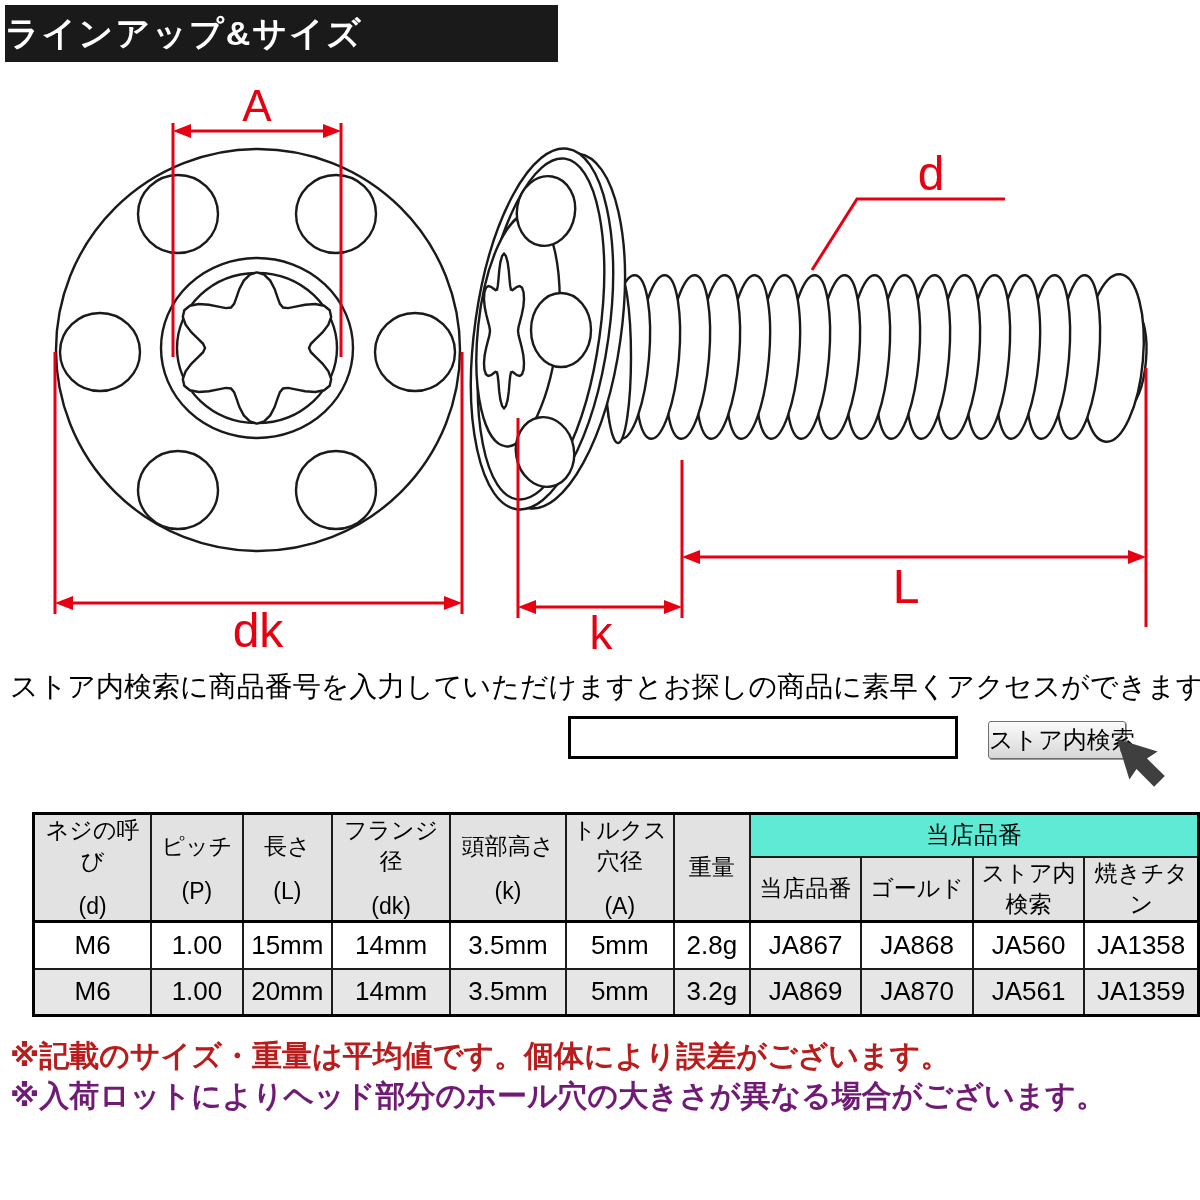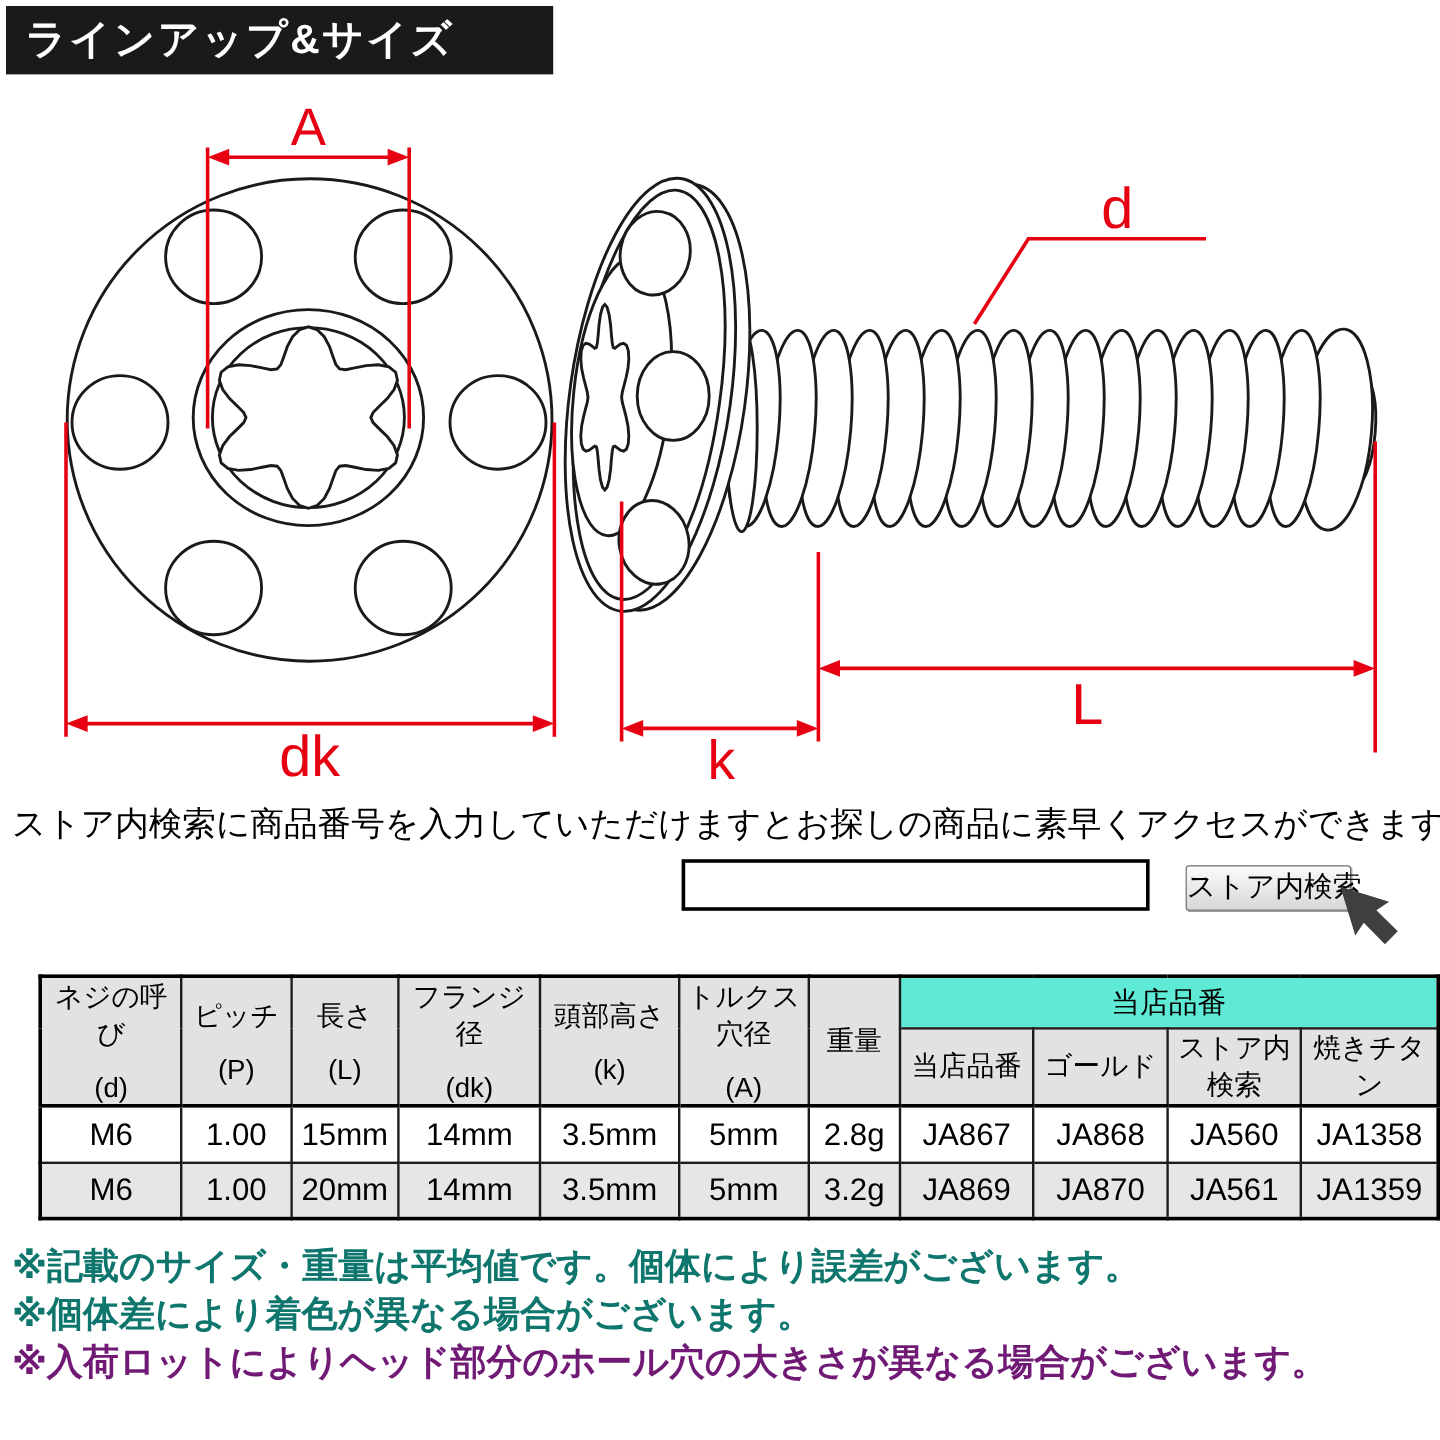--- a/index.html
+++ b/index.html
@@ -1,22 +1,22 @@
 <!DOCTYPE html>
 <html><head>
 <meta charset="utf-8">
 <style>
   html,body{margin:0;padding:0}
   body{
     width:1200px;height:1200px;position:relative;background:#fff;color:#000;
     font-family:"Liberation Sans","DejaVu Sans",sans-serif;overflow:hidden;
   }
   .banner{
-    position:absolute;left:5px;top:5px;width:456px;height:57px;background:#1a1a1a;
-    color:#fff;font-size:34px;font-weight:bold;line-height:57px;padding-left:16px;
+    position:absolute;left:5px;top:5px;width:553px;height:57px;background:#1a1a1a;
+    color:#fff;font-size:34px;font-weight:bold;line-height:57px;
     box-sizing:border-box;letter-spacing:2px;
   }
   #diagram{position:absolute;left:0;top:62px;width:1200px;height:600px}
   #diagram text{font-family:"Liberation Sans","DejaVu Sans",sans-serif}
   .intro{position:absolute;left:10px;top:668px;font-size:28px;white-space:nowrap;color:#000}
   .search-input{
     position:absolute;left:568px;top:716px;width:390px;height:43px;border:3px solid #000;
     background:#fff;box-sizing:border-box;font-size:24px;padding:0 8px;border-radius:0;outline:none;
   }
   .search-btn{
@@ -41,21 +41,21 @@
   .spec-table tr.h2{height:53px}
   .spec-table tr.d{height:47px}
   .spec-table tr.h2 th{border-bottom:3px solid #000}
   .spec-table th[rowspan]{border-bottom:3px solid #000}
   .spec-table tr.d td{font-size:26px;background:#fff}
   .spec-table tr.d2 td{background:#e6e6e6}
   th .lbl{display:block}
   th .sym{display:block;margin-top:16px}
   th .sym:empty{margin-top:0}
   .notes{position:absolute;left:10px;top:1036px}
-  .note{font-size:30px;font-weight:bold;line-height:40px;white-space:nowrap;color:#0f766e}
+  .note{font-size:30px;font-weight:bold;line-height:40px;white-space:nowrap;color:#b91c1c}
   .note.red{color:#701a75}
 </style>
 </head>
 <body>
 
 <div class="banner">ラインアップ&amp;サイズ</div>
 
 <svg id="diagram" viewBox="0 62 1200 600">
   <g id="gFront" fill="#ffffff" stroke="#1a1a1a" stroke-width="2.4">
       <ellipse cx="258" cy="350" rx="202" ry="201"></ellipse>
@@ -220,15 +220,14 @@
     <td>JA869</td>
     <td>JA870</td>
     <td>JA561</td>
     <td>JA1359</td>
   </tr>
 </tbody>
   </table>
 
 <div class="notes">
   <div class="note">※記載のサイズ・重量は平均値です。個体により誤差がございます。</div>
-  <div class="note">※個体差により着色が異なる場合がございます。</div>
   <div class="note red">※入荷ロットによりヘッド部分のホール穴の大きさが異なる場合がございます。</div>
 </div>
 
 </body></html>

